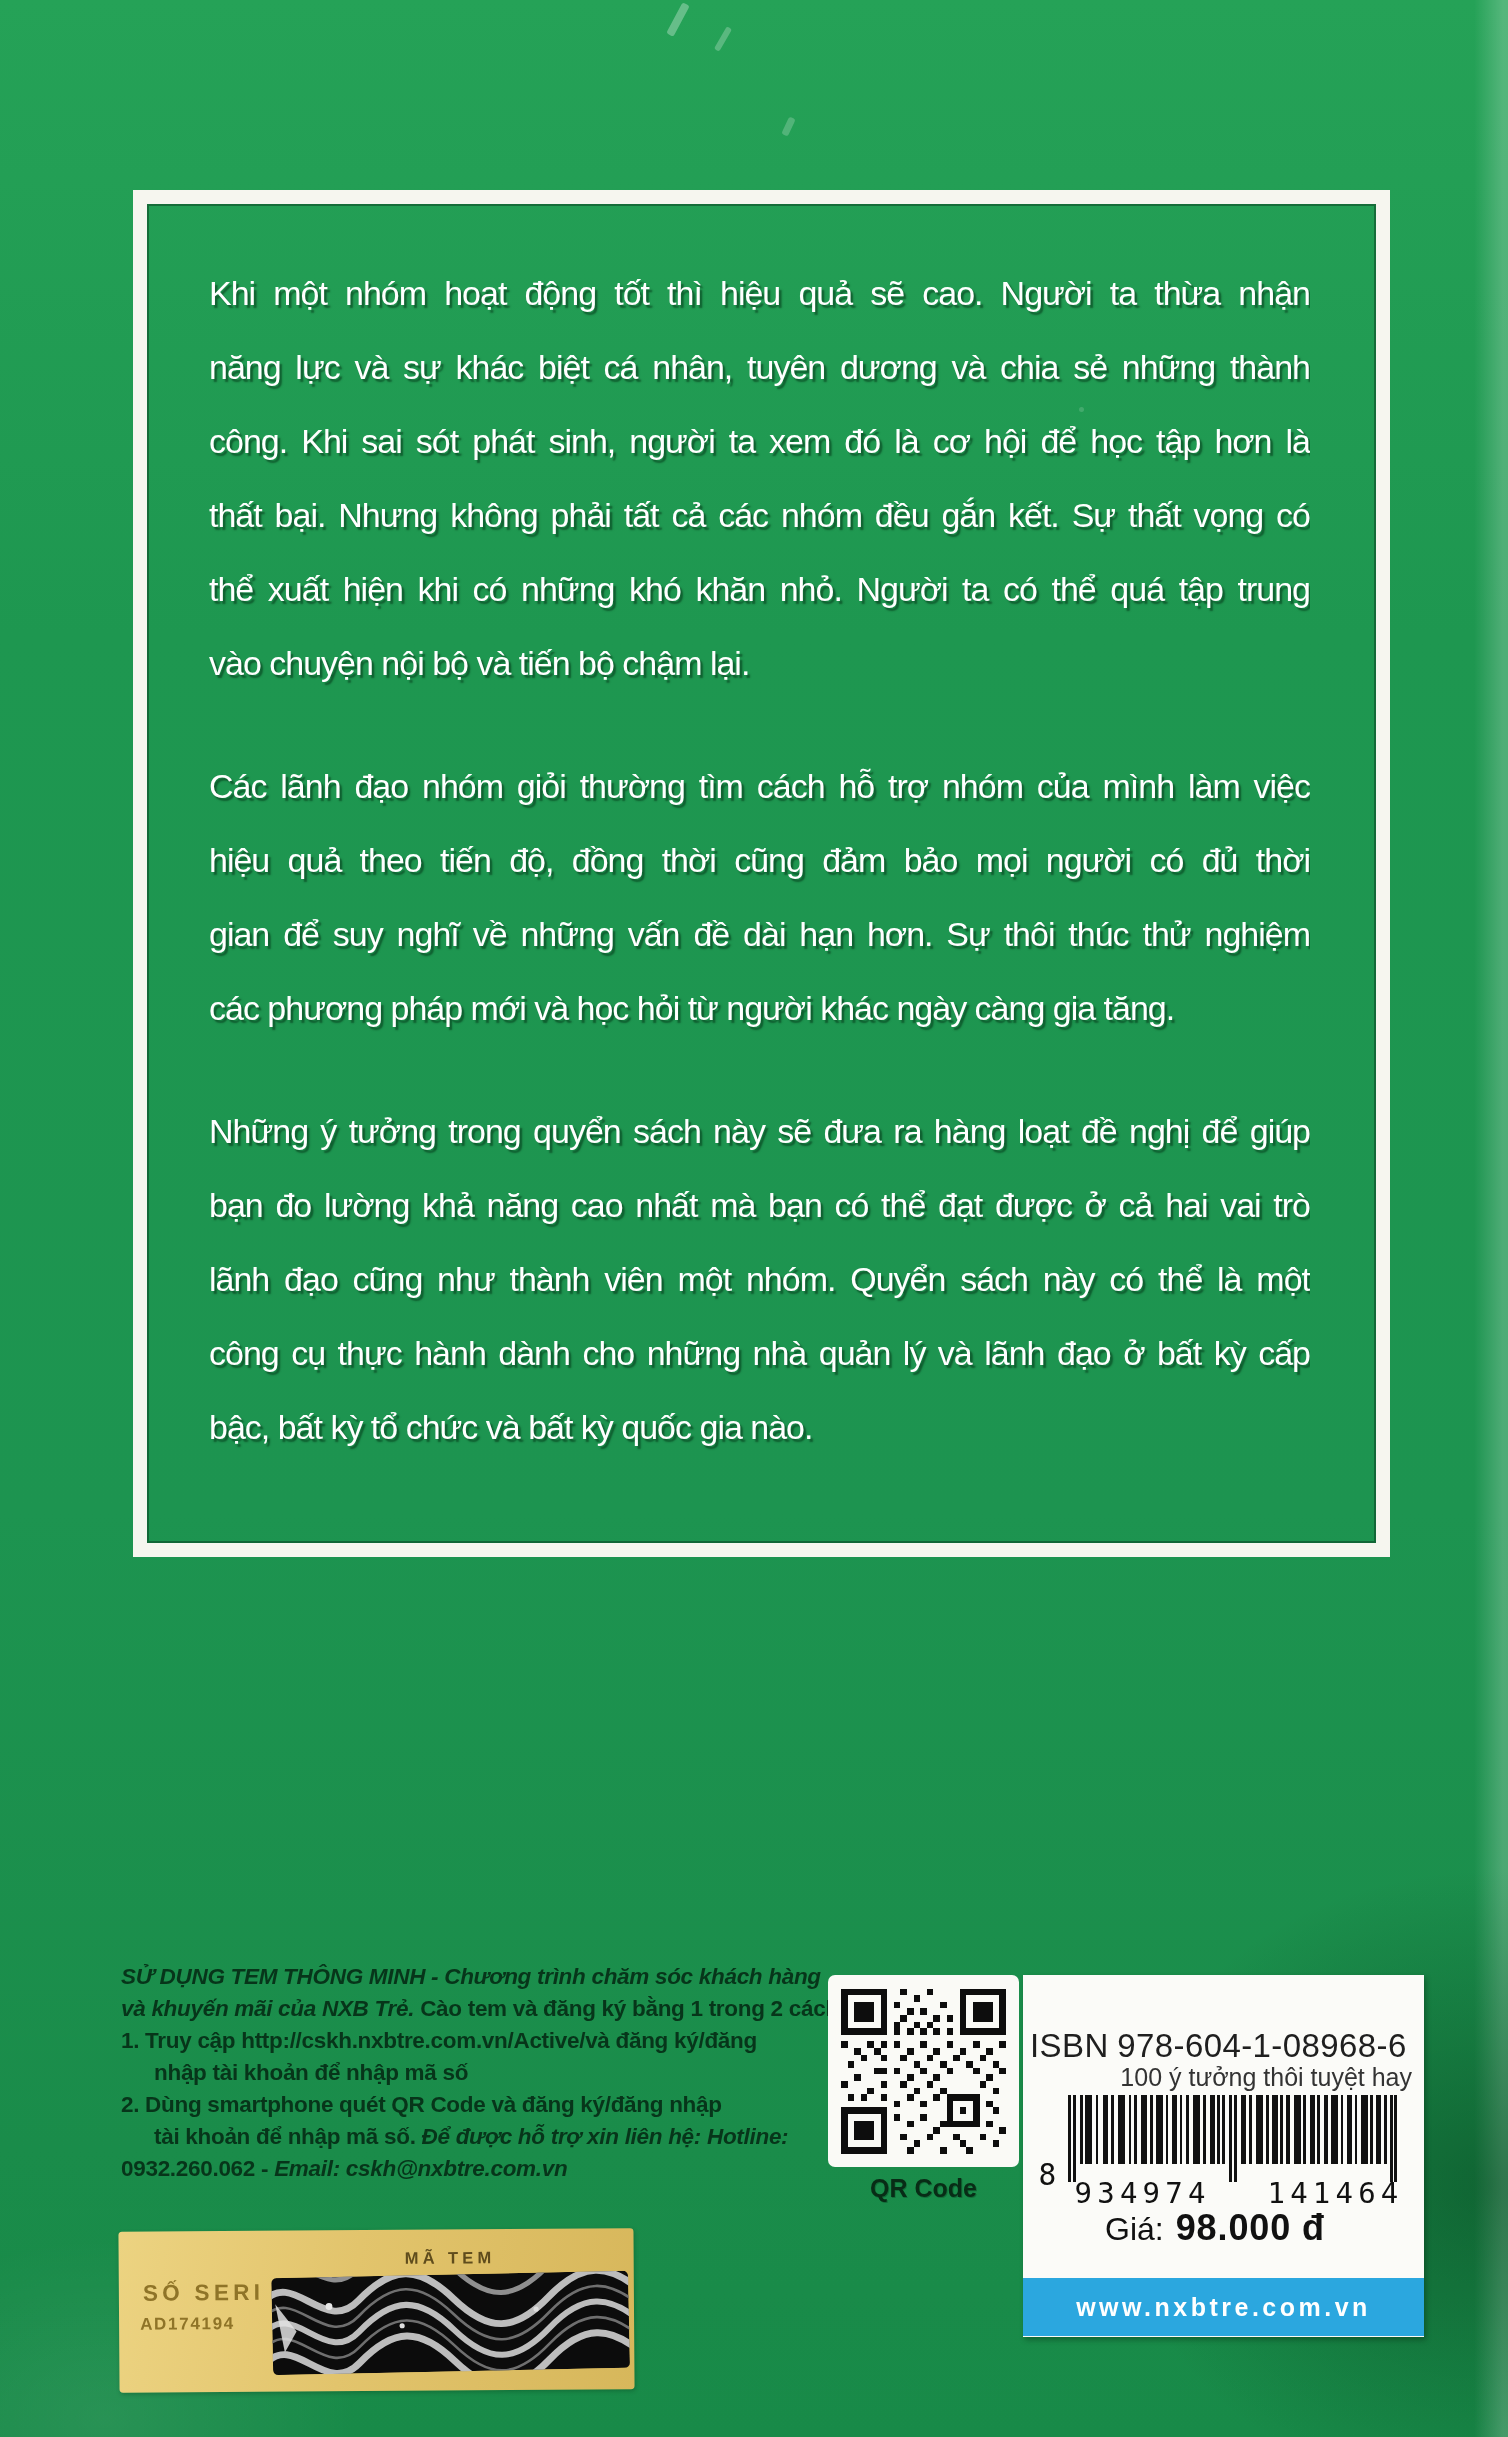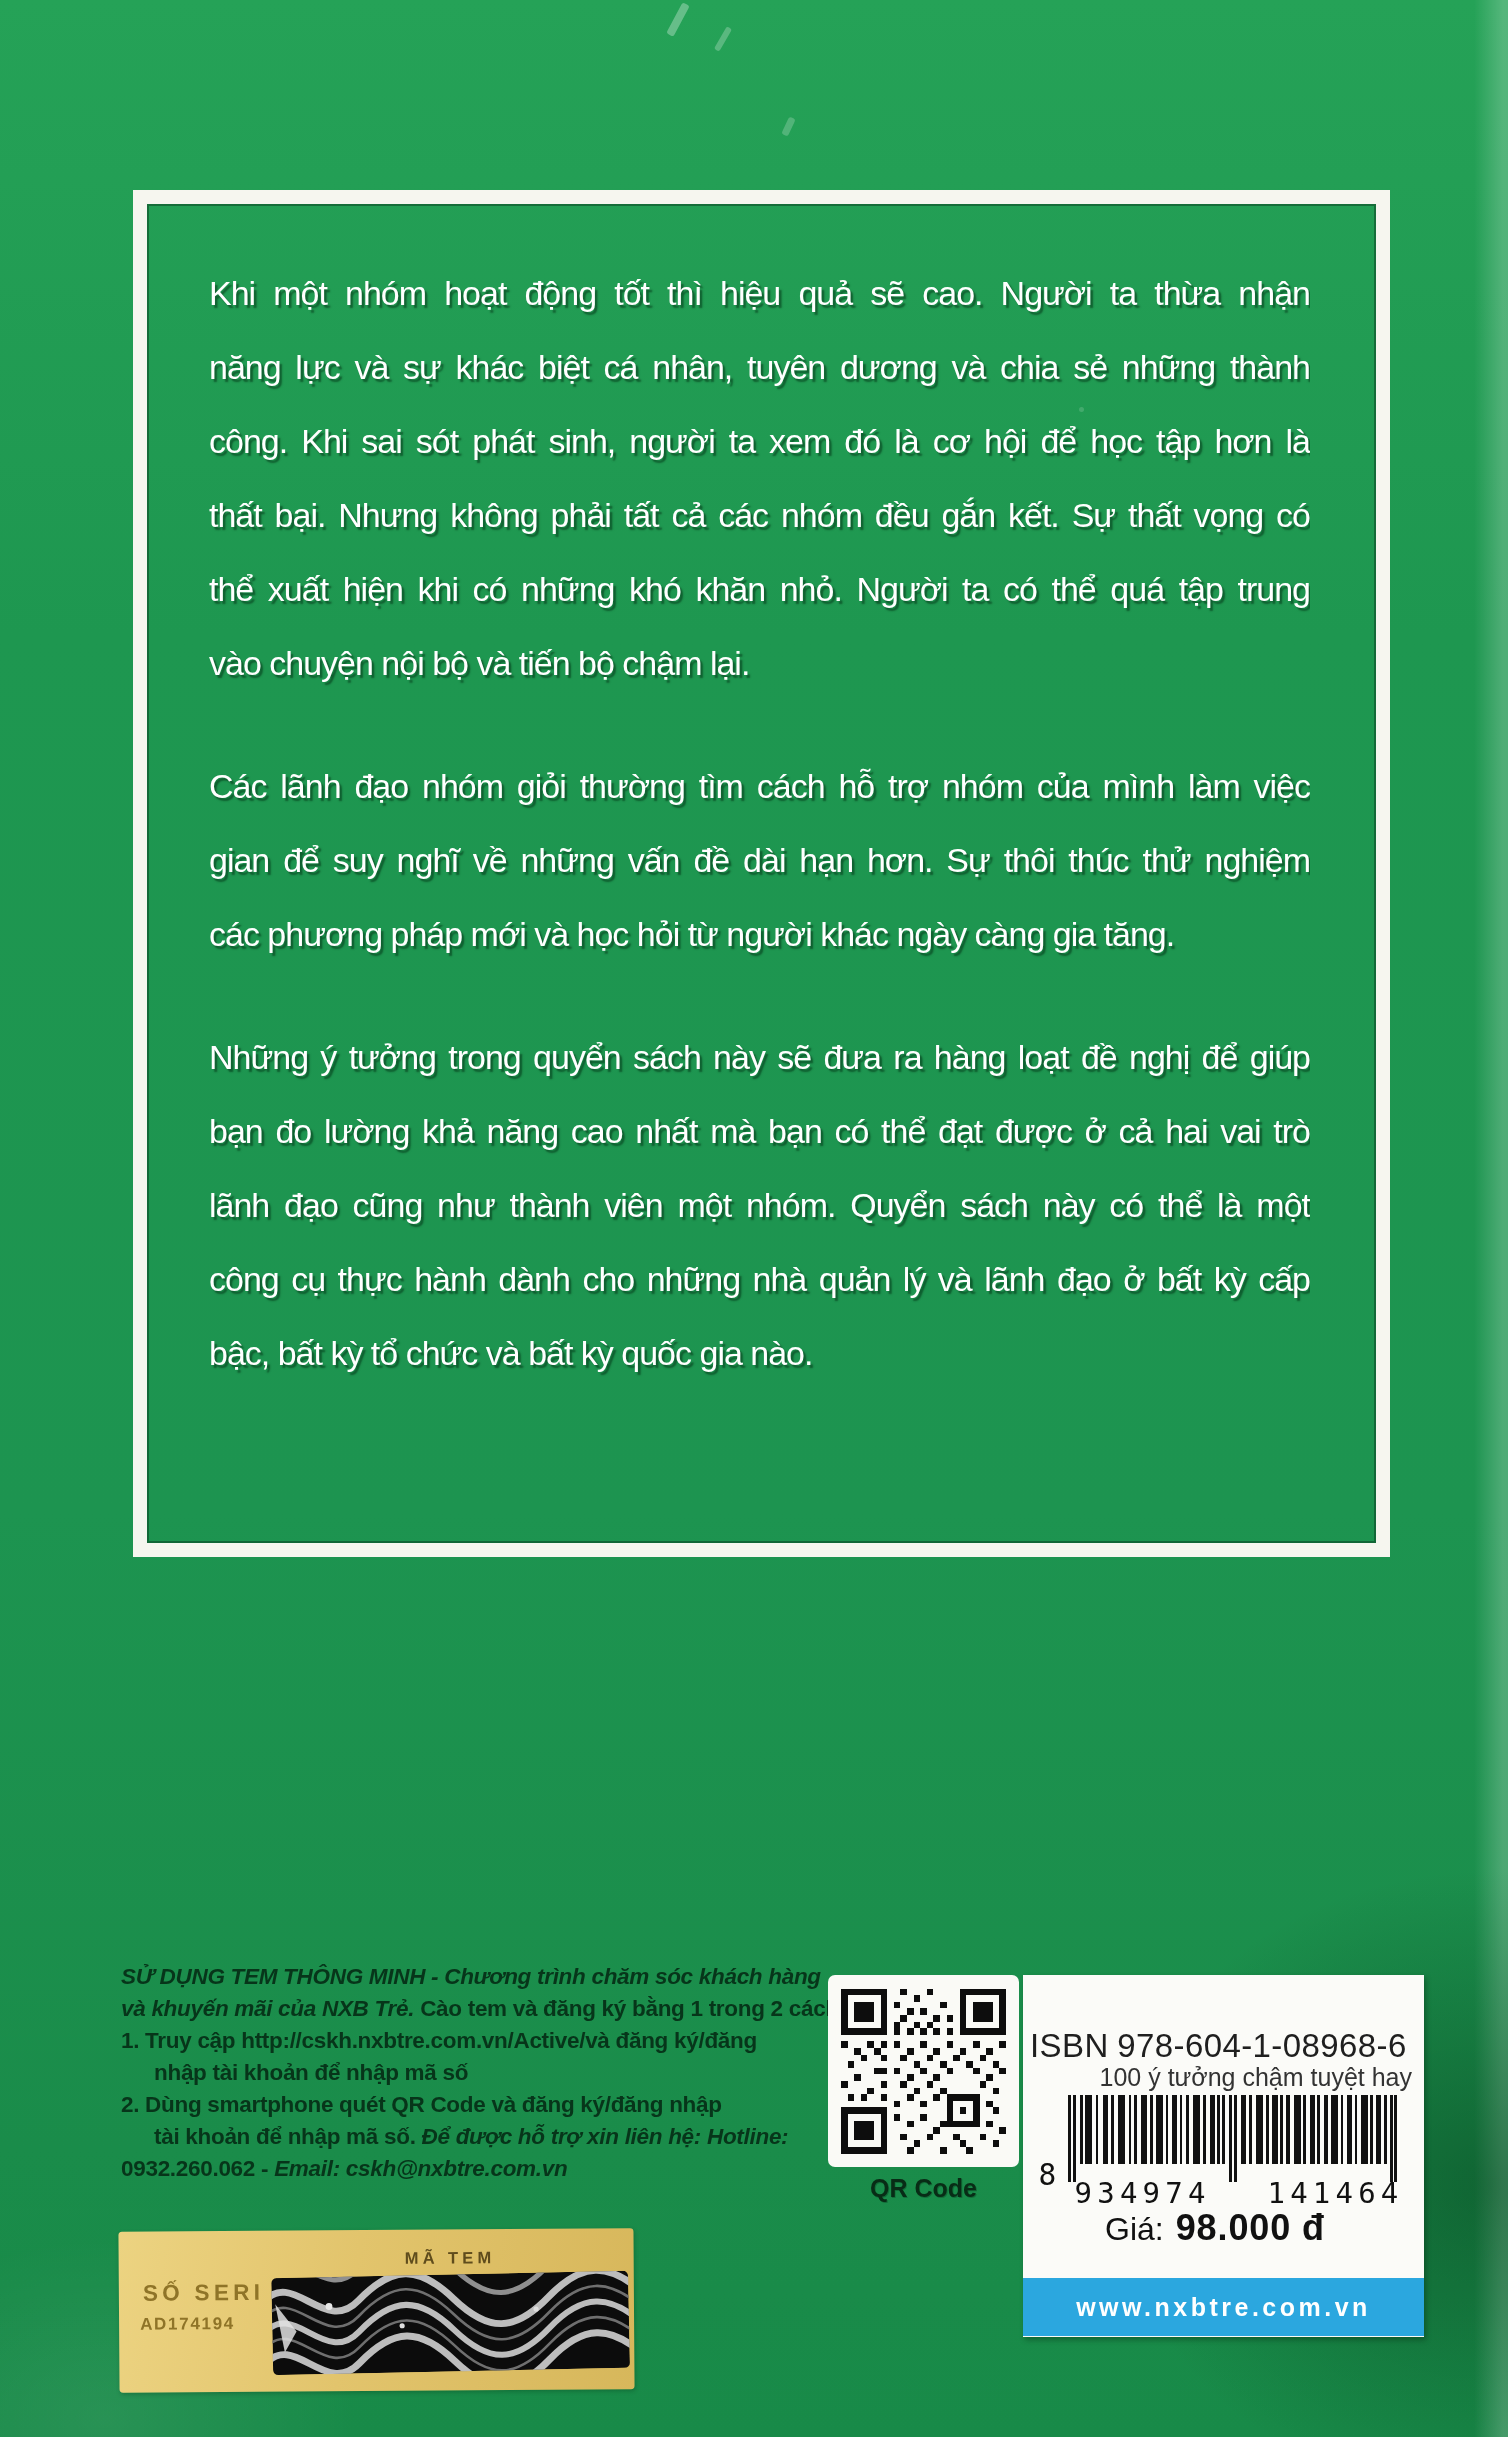--- a/index.html
+++ b/index.html
@@ -176,20 +176,21 @@
       <div class="para">
         <div class="line">Khi một nhóm hoạt động tốt thì hiệu quả sẽ cao. Người ta thừa nhận</div>
         <div class="line">năng lực và sự khác biệt cá nhân, tuyên dương và chia sẻ những thành</div>
         <div class="line">công. Khi sai sót phát sinh, người ta xem đó là cơ hội để học tập hơn là</div>
         <div class="line">thất bại. Nhưng không phải tất cả các nhóm đều gắn kết. Sự thất vọng có</div>
         <div class="line">thể xuất hiện khi có những khó khăn nhỏ. Người ta có thể quá tập trung</div>
         <div class="line pl">vào chuyện nội bộ và tiến bộ chậm lại.</div>
       </div>
       <div class="para">
         <div class="line">Các lãnh đạo nhóm giỏi thường tìm cách hỗ trợ nhóm của mình làm việc</div>
+        <div class="line">hiệu quả theo tiến độ, đồng thời cũng đảm bảo mọi người có đủ thời</div>
         <div class="line">gian để suy nghĩ về những vấn đề dài hạn hơn. Sự thôi thúc thử nghiệm</div>
         <div class="line pl">các phương pháp mới và học hỏi từ người khác ngày càng gia tăng.</div>
       </div>
       <div class="para">
         <div class="line">Những ý tưởng trong quyển sách này sẽ đưa ra hàng loạt đề nghị để giúp</div>
         <div class="line">bạn đo lường khả năng cao nhất mà bạn có thể đạt được ở cả hai vai trò</div>
         <div class="line">lãnh đạo cũng như thành viên một nhóm. Quyển sách này có thể là một</div>
         <div class="line">công cụ thực hành dành cho những nhà quản lý và lãnh đạo ở bất kỳ cấp</div>
         <div class="line pl">bậc, bất kỳ tổ chức và bất kỳ quốc gia nào.</div>
       </div>
@@ -239,21 +240,21 @@
           M9 22h1v1H9zM13 22h1v1h-1zM17 22h1v1h-1zM21 22h1v1h-1zM11 23h1v1h-1zM18 23h1v1h-1zM23 23h1v1h-1zM10 24h1v1h-1zM15 24h1v1h-1zM19 24h1v1h-1z"></path>
       </svg>
     </div>
     <div class="qr-label">QR Code</div>
   </div>
 
   <div class="isbn-label">
     <div class="isbn-line">
       <span class="isbn-word">ISBN</span><span>978-604-1-08968-6</span>
     </div>
-    <div class="isbn-title">100 ý tưởng chậm tuyệt hay</div>
+    <div class="isbn-title">100 ý tưởng thôi tuyệt hay</div>
 
     <div class="barcode">
       <span class="bc-first">8</span>
       <svg class="bc-bars" width="329" height="87" viewBox="0 0 380 100" shape-rendering="crispEdges">
         <g fill="#111111">
           <rect x="0" width="3" height="100"></rect>
             <rect x="6" width="3" height="100"></rect>
           <rect x="14" width="3" height="80"></rect>
             <rect x="20" width="8" height="80"></rect>
             <rect x="32" width="3" height="80"></rect>

